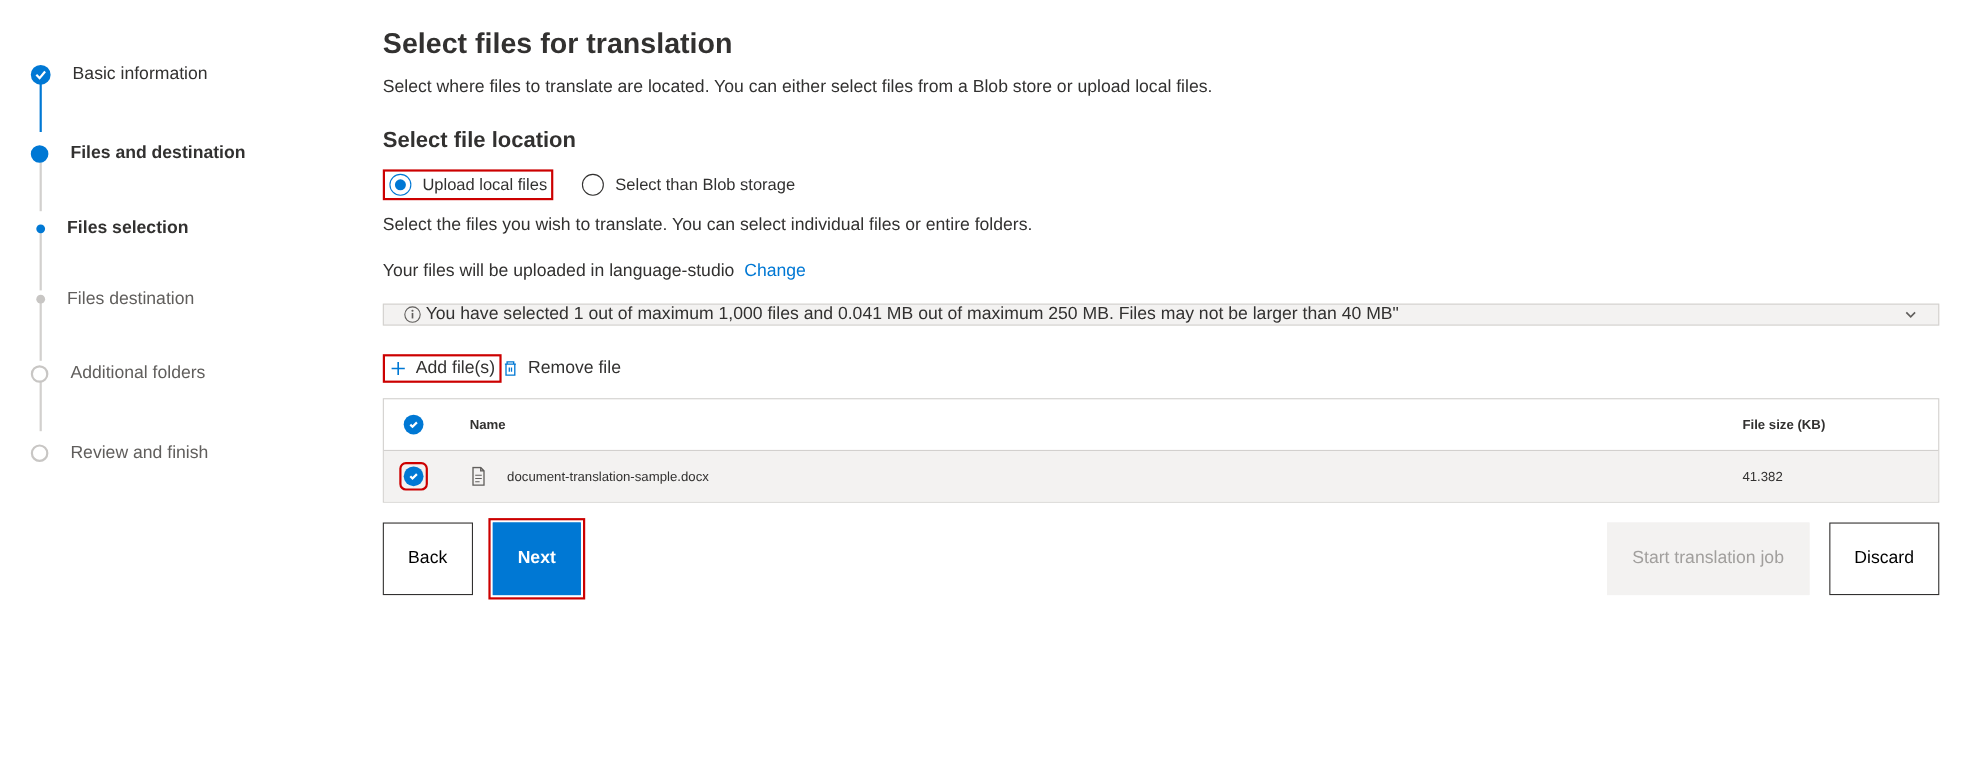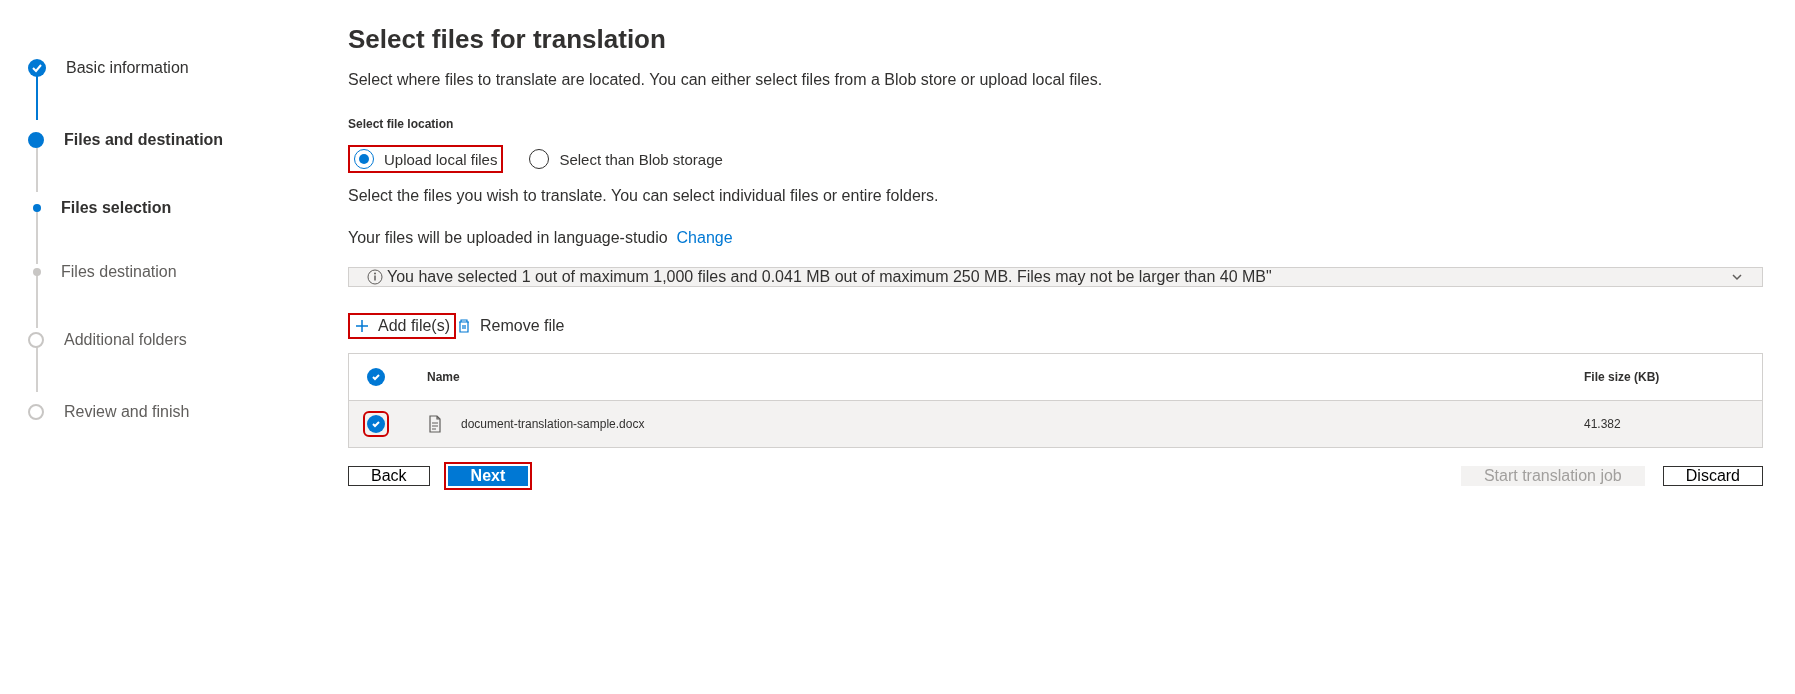--- a/index.html
+++ b/index.html
@@ -27,21 +27,21 @@
   .step-sub{width:8px;height:8px;background:var(--brand);margin-left:5px;}
   .step-sub-pending{width:8px;height:8px;background:#c8c6c4;margin-left:5px;}
   .step-pending{width:16px;height:16px;border:2px solid #c8c6c4;background:#fff;}
   .step-label{margin-left:20px;font-size:16px;}
   .step-label.bold{font-weight:700;}
   .step-label.muted{color:var(--muted);}
   
   .main{flex:1;min-width:0;display:flex;flex-direction:column;}
   h1{font-size:26px;font-weight:600;margin:0 0 16px;}
   .subtitle{margin-bottom:28px;font-size:16px;}
-  .section-label{font-weight:600;margin-bottom:14px;font-size:12px;}
+  .section-label{font-weight:600;margin-bottom:14px;font-size:20px;}
   .radio-row{display:flex;align-items:center;gap:26px;margin-bottom:14px;}
   .radio{display:flex;align-items:center;gap:10px;cursor:pointer;}
   .radio-circle{width:20px;height:20px;border-radius:50%;border:1px solid var(--text);display:flex;align-items:center;justify-content:center;}
   .radio-circle.selected{border:1px solid var(--brand);}
   .radio-dot{width:10px;height:10px;border-radius:50%;background:var(--brand);}
   .helper{margin-bottom:24px;font-size:16px;}
   .upload-text{margin-bottom:20px;font-size:16px;}
   .link{color:var(--brand);cursor:pointer;}
   .banner{
     background:var(--light-bg);border:1px solid var(--border);padding:0 18px;
@@ -54,21 +54,21 @@
   
   .table{border:1px solid var(--border);}
   .thead,.trow{display:grid;grid-template-columns:60px 1fr 160px;align-items:center;padding:14px 18px;font-size:12px;}
   .thead{font-weight:600;border-bottom:1px solid var(--border);}
   .trow{background:var(--light-bg);}
   .check-circle{width:18px;height:18px;border-radius:50%;background:var(--brand);display:flex;align-items:center;justify-content:center;color:#fff;}
   .file-cell{display:flex;align-items:center;gap:18px;}
   .file-ico{color:var(--muted);}
   
   .footer{display:flex;align-items:center;gap:18px;margin-top:18px;}
-  .btn{padding:0 22px;border:1px solid var(--text);background:#fff;cursor:pointer;font-size:16px;}
+  .btn{padding:23px 22px;border:1px solid var(--text);background:#fff;cursor:pointer;font-size:16px;}
   .btn.primary{background:var(--brand);color:#fff;border-color:var(--brand);font-weight:600;}
   .btn.disabled{background:var(--light-bg);color:#a19f9d;border-color:var(--light-bg);cursor:default;}
   .spacer{flex:1;}
   
   .hl{outline:var(--highlight);outline-offset:2px;}
   .hl-tight{outline:var(--highlight);outline-offset:-2px;padding:4px 6px;}
   svg{display:block;}
 </style>
 </head>
 <body>

